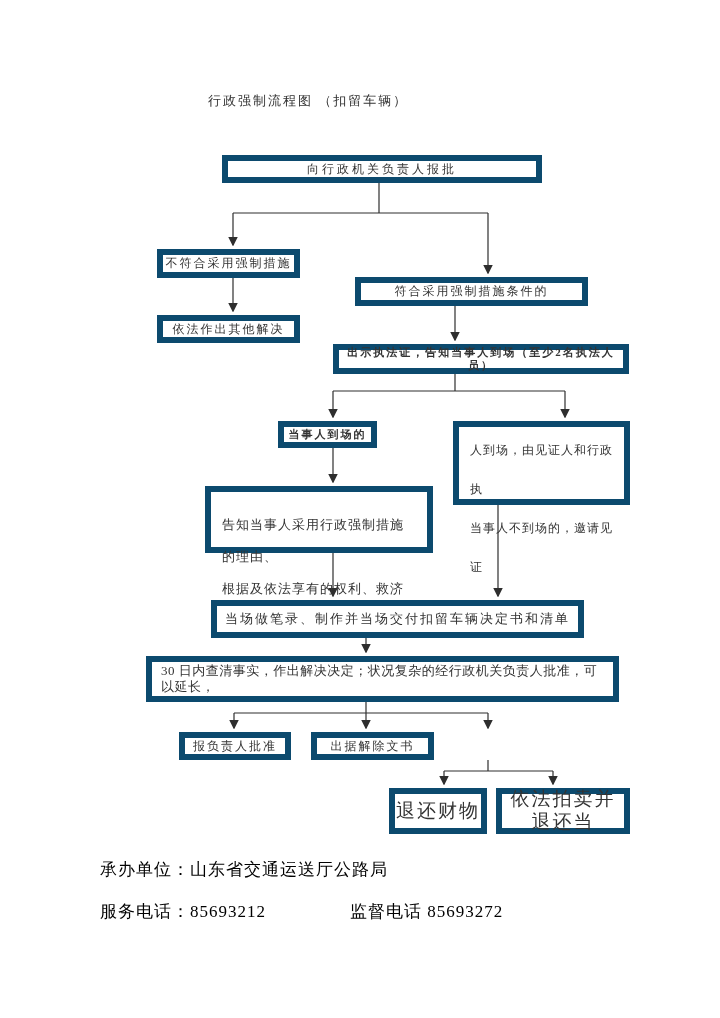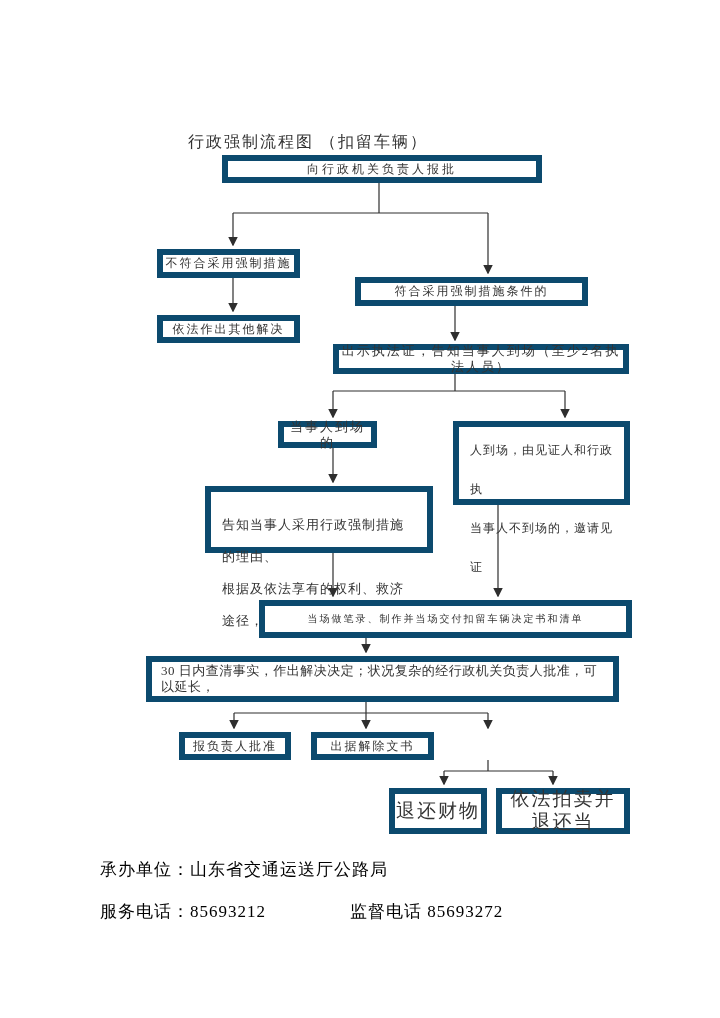--- a/index.html
+++ b/index.html
@@ -12,62 +12,61 @@
     font-family: "Liberation Serif", "DejaVu Serif", serif;
     color: #262626;
     overflow: hidden;
   }
   .doc-title {
     position: absolute;
     top: 92px;
     left: 0;
     width: 616px;
     text-align: center;
-    font-size: 16px;
+    font-size: 13px;
     letter-spacing: 2px;
     color: #333;
-    margin-top: 40px;
   }
   svg.connectors {
     position: absolute;
     top: 0; left: 0;
     width: 720px; height: 1018px;
   }
   .node {
     position: absolute;
     box-sizing: border-box;
     border: 6px solid #0c4a6e;
     background: #fff;
     display: flex;
     align-items: center;
     justify-content: center;
     text-align: center;
     font-size: 12px;
     color: #333;
     letter-spacing: 2px;
     line-height: 1.2;
   }
-  .node.small { font-size: 13px; letter-spacing: 2px; }
+  .node.small { font-size: 11px; letter-spacing: 2px; font-weight: bold; }
   .node.multiline {
     display: block;
     text-align: left;
   }
   .node.multiline .line { display: block; }
   .node.leftalign {
     justify-content: flex-start;
     text-align: left;
     letter-spacing: 0.5px;
     padding-left: 9px;
     padding-right: 4px;
   }
   #node-absent { padding: 4px 10px 0 11px; font-size: 12px; letter-spacing: 1px; }
   #node-absent .line { line-height: 39px; }
   #node-inform { padding: 17px 10px 0 11px; font-size: 13px; letter-spacing: 1px; }
   #node-inform .line { line-height: 32px; }
-  #node-record { font-size: 10px; letter-spacing: 2px; margin-left: 48px; }
+  #node-record { font-size: 13px; letter-spacing: 2px; }
   #node-30days { font-size: 13px; }
   #node-return, #node-auction { font-size: 19px; }
   .footer-line {
     position: absolute;
     left: 100px;
     font-size: 17px;
     letter-spacing: 1px;
     color: #000000;
     white-space: nowrap;
   }

